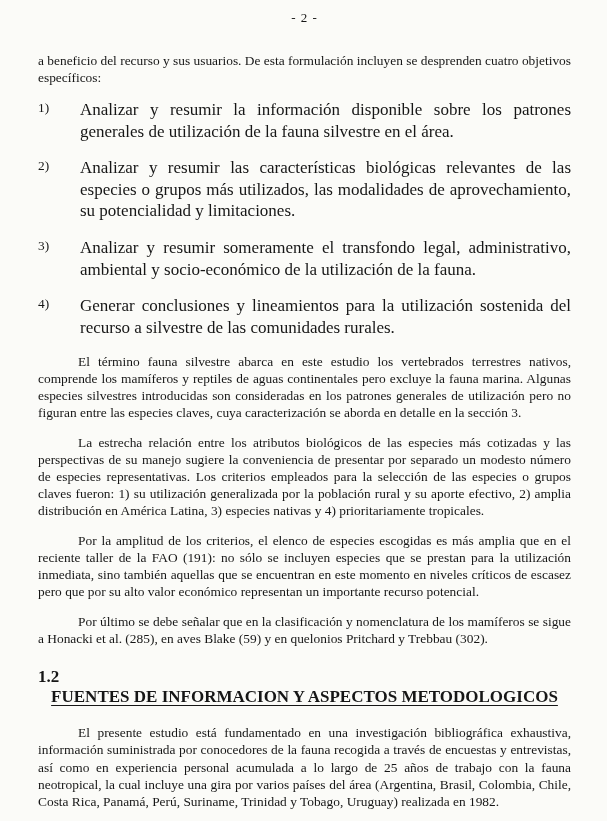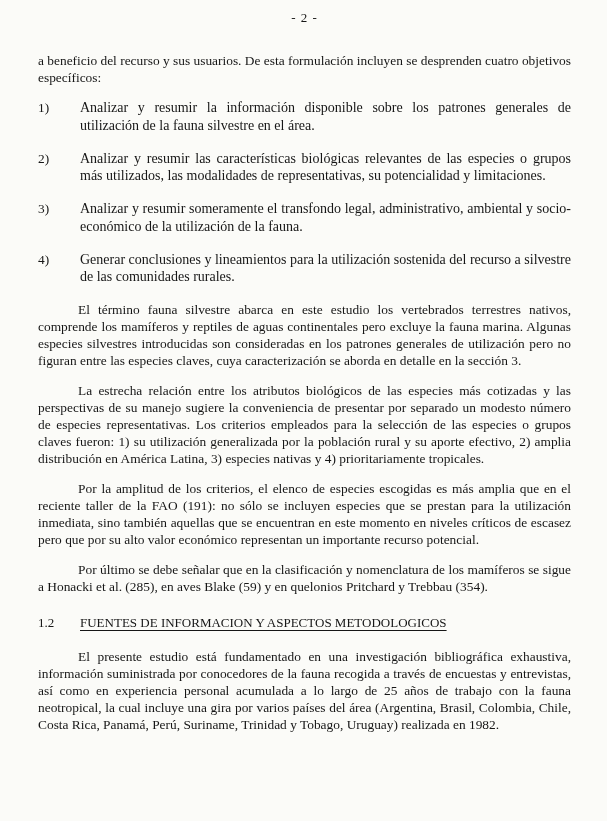--- a/index.html
+++ b/index.html
@@ -35,76 +35,78 @@
     margin-bottom: 15px;
   }
   .obj-num {
     width: 42px;
     flex-shrink: 0;
     font-size: 13.4px;
     line-height: 1.27;
   }
   .obj-text {
     flex: 1;
-    font-size: 14px;
+    font-size: 17px;
     line-height: 1.27;
     text-align: justify;
   }
   .body-paras { margin-top: 6px; }
   .section-heading {
     display: flex;
-    font-size: 13px;
-    font-weight: normal;
+    font-size: 17px;
+    font-weight: bold;
     margin: 20px 0 17px 0;
+    flex-direction: column;
   }
   .sec-num {
     width: 42px;
     flex-shrink: 0;
   }
   .sec-title {
     text-decoration: underline;
     text-underline-offset: 3px;
+    text-align: center;
   }
 </style>
 </head>
 <body>
 
 <div class="page">
 
   <div class="page-number">- 2 -</div>
 
   <p class="para">a beneficio del recurso y sus usuarios.  De esta formulación incluyen se desprenden cuatro objetivos específicos:</p>
 
   <div class="objectives">
     <div class="obj">
       <span class="obj-num">1)</span>
       <span class="obj-text">Analizar y resumir la información disponible sobre los patrones generales de utilización de la fauna silvestre en el área.</span>
     </div>
     <div class="obj">
       <span class="obj-num">2)</span>
-      <span class="obj-text">Analizar y resumir las características biológicas relevantes de las especies o grupos más utilizados, las modalidades de representativas, su potencialidad y limitaciones.</span>
+      <span class="obj-text">Analizar y resumir las características biológicas relevantes de las especies o grupos más utilizados, las modalidades de aprovechamiento, su potencialidad y limitaciones.</span>
     </div>
     <div class="obj">
       <span class="obj-num">3)</span>
       <span class="obj-text">Analizar y resumir someramente el transfondo legal, administrativo, ambiental y socio-económico de la utilización de la fauna.</span>
     </div>
     <div class="obj">
       <span class="obj-num">4)</span>
       <span class="obj-text">Generar conclusiones y lineamientos para la utilización sostenida del recurso a silvestre de las comunidades rurales.</span>
     </div>
   </div>
 
   <div class="body-paras">
     <p class="para indent">El término fauna silvestre abarca en este estudio los vertebrados terrestres nativos, comprende los mamíferos y reptiles de aguas continentales pero excluye la fauna marina.  Algunas especies silvestres introducidas son consideradas en los patrones generales de utilización pero no figuran entre las especies claves, cuya caracterización se aborda en detalle en la sección 3.</p>
 
     <p class="para indent">La estrecha relación entre los atributos biológicos de las especies más cotizadas y las perspectivas de su manejo sugiere la conveniencia de presentar por separado un modesto número de especies representativas.  Los criterios empleados para la selección de las especies o grupos claves fueron: 1) su utilización generalizada por la población rural y su aporte efectivo, 2) amplia distribución en América Latina, 3) especies nativas y 4) prioritariamente tropicales.</p>
 
     <p class="para indent">Por la amplitud de los criterios, el elenco de especies escogidas es más amplia que en el reciente taller de la FAO (191): no sólo se incluyen especies que se prestan para la utilización inmediata, sino también aquellas que se encuentran en este momento en niveles críticos de escasez pero que por su alto valor económico representan un importante recurso potencial.</p>
 
-    <p class="para indent">Por último se debe señalar que en la clasificación y nomenclatura de los mamíferos se sigue a Honacki et al. (285), en aves Blake (59) y en quelonios Pritchard y Trebbau (354).</p>
+    <p class="para indent">Por último se debe señalar que en la clasificación y nomenclatura de los mamíferos se sigue a Honacki et al. (285), en aves Blake (59) y en quelonios Pritchard y Trebbau (302).</p>
   </div>
 
   <h2 class="section-heading">
     <span class="sec-num">1.2</span>
     <span class="sec-title">FUENTES DE INFORMACION Y ASPECTOS METODOLOGICOS</span>
   </h2>
 
   <p class="para indent">El presente estudio está fundamentado en una investigación bibliográfica exhaustiva, información suministrada por conocedores de la fauna recogida a través de encuestas y entrevistas, así como en experiencia personal acumulada a lo largo de 25 años de trabajo con la fauna neotropical, la cual incluye una gira por varios países del área (Argentina, Brasil, Colombia, Chile, Costa Rica, Panamá, Perú, Suriname, Trinidad y Tobago, Uruguay) realizada en 1982.</p>
 
 </div>

